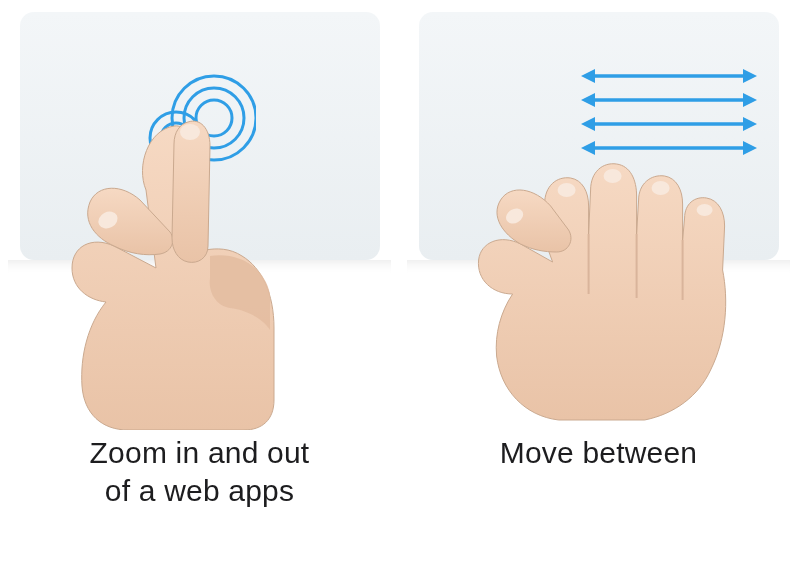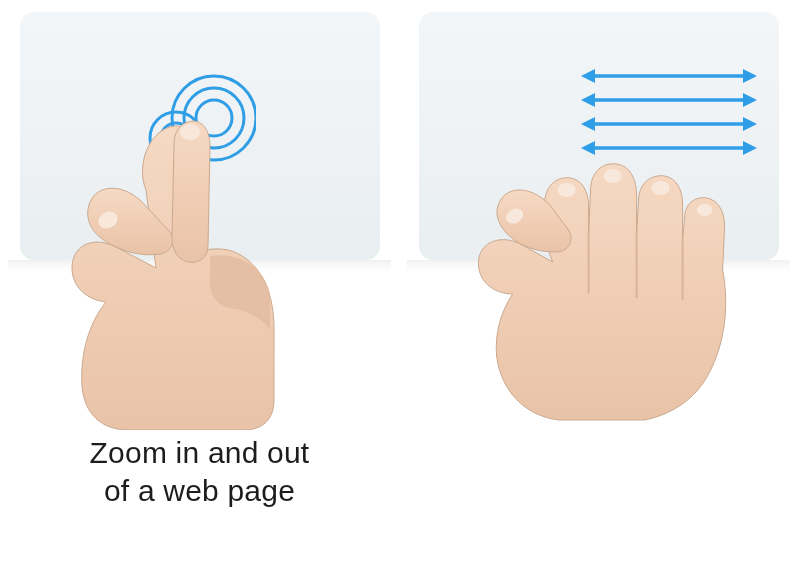--- a/index.html
+++ b/index.html
@@ -166,21 +166,21 @@
 
           <ellipse cx="152" cy="62" rx="10" ry="8" fill="#f8e8dc"></ellipse>
 
           <ellipse cx="70" cy="150" rx="10" ry="8" fill="#f8e8dc" transform="rotate(-28 70 150)"></ellipse>
         </svg>
       </div>
     </div>
 
     <div class="caption">
       <span class="line">Zoom in and out</span>
-      <span class="line">of a web page</span>
+      <span class="line">of a web apps</span>
     </div>
   </div>
 
   <div class="card right">
     <div class="pad-frame">
       <div class="trackpad"></div>
       <div class="baseline"></div>
 
       <svg class="arrows" viewBox="0 0 180 96">
 
@@ -244,16 +244,17 @@
           <ellipse cx="118" cy="96" rx="9" ry="7" fill="#f8e8dc"></ellipse>
           <ellipse cx="164" cy="82" rx="9" ry="7" fill="#f8e8dc"></ellipse>
           <ellipse cx="212" cy="94" rx="9" ry="7" fill="#f8e8dc"></ellipse>
           <ellipse cx="256" cy="116" rx="8" ry="6" fill="#f8e8dc"></ellipse>
           <ellipse cx="66" cy="122" rx="9" ry="7" fill="#f8e8dc" transform="rotate(-30 66 122)"></ellipse>
         </svg>
       </div>
     </div>
 
     <div class="caption">
+      <span class="line">Move between</span>
     </div>
   </div>
 
 </div>
 
 </body></html>

